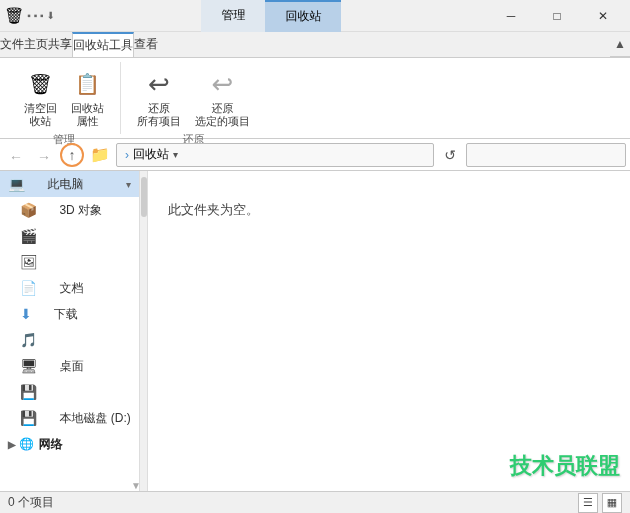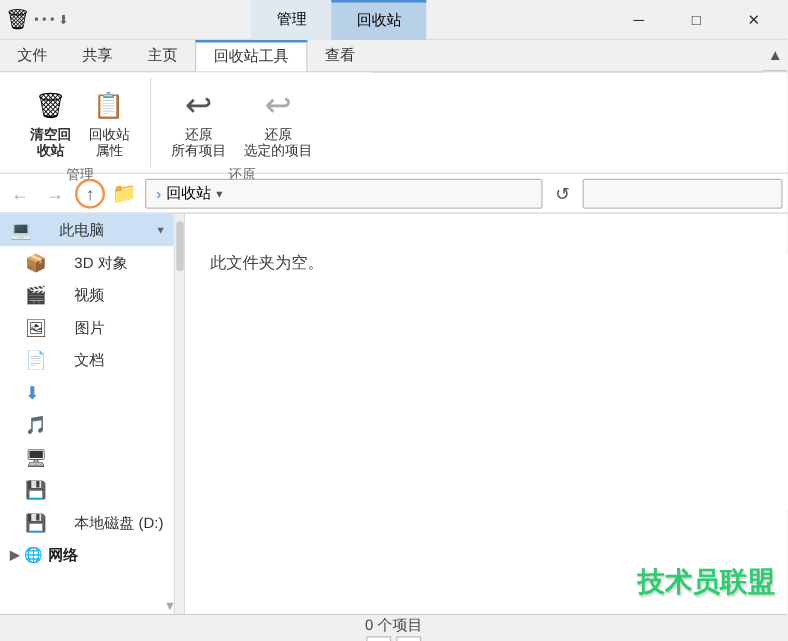--- a/index.html
+++ b/index.html
@@ -72,21 +72,21 @@
       background: #f8f8f8;
       border-bottom: 1px solid #ccc;
     }
     .ribbon-tabs {
       display: flex;
       background: #f0f0f0;
       border-bottom: 1px solid #ccc;
       height: 26px;
     }
     .ribbon-tab {
-      padding: 0 14px;
+      padding: 0 0;
       display: flex;
       align-items: center;
       font-size: 12px;
       cursor: pointer;
       color: #333;
       height: 100%;
     }
     .ribbon-tab.active-ribbon {
       background: #ffffff;
       border-top: 2px solid #4a90d0;
@@ -292,21 +292,20 @@
     .status-bar {
       height: 22px;
       background: #f0f0f0;
       border-top: 1px solid #ccc;
       display: flex;
       align-items: center;
       padding: 0 8px;
       font-size: 12px;
       color: #444;
       justify-content: space-between;
-      flex-direction: column;
     }
     .status-right {
       display: flex;
       gap: 4px;
     }
     .view-btn {
       width: 20px; height: 20px;
       border: 1px solid #bbb;
       background: #fff;
       cursor: pointer;
@@ -351,44 +350,44 @@
     </div>
   </div>
 </div>
 
 <div class="ribbon">
   <div class="ribbon-tabs">
     <div class="ribbon-tab">
       <span>文件</span>
     </div>
     <div class="ribbon-tab">
+      <span>主页</span>
+    </div>
+    <div class="ribbon-tab">
       <span>共享</span>
-    </div>
-    <div class="ribbon-tab">
-      <span>主页</span>
     </div>
     <div class="ribbon-tab active-ribbon">
       <span>回收站工具</span>
     </div>
     <div class="ribbon-tab">
       <span>查看</span>
     </div>
     <div style="flex:1;border-bottom:1px solid #ccc;background:#f0f0f0;margin-bottom:-1px;"></div>
     <div style="display:flex;align-items:center;padding:0 4px;border-bottom:1px solid #ccc;background:#f0f0f0;">
       <span style="font-size:12px;color:#555;">▲</span>
     </div>
   </div>
 
   <div class="ribbon-content">
 
     <div class="ribbon-group">
       <div class="ribbon-group-buttons">
         <div class="ribbon-btn">
           <div class="btn-icon">🗑</div>
-          <div class="btn-label" style="white-space:pre-line;font-weight:bold;">清空回
+          <div class="btn-label" style="white-space:pre-line;">清空回
 收站</div>
         </div>
         <div class="ribbon-btn">
           <div class="btn-icon">📋</div>
           <div class="btn-label" style="white-space:pre-line;">回收站
 属性</div>
         </div>
       </div>
       <div class="ribbon-group-label">管理</div>
     </div>
@@ -439,43 +438,43 @@
         <span style="font-size:10px;color:#666;">▾</span>
       </div>
 
       <div class="sidebar-item" style="padding-left:20px;">
         <span class="s-icon">📦</span>
         <span class="s-label">3D 对象</span>
       </div>
 
       <div class="sidebar-item" style="padding-left:20px;">
         <span class="s-icon">🎬</span>
-        <span class="s-label">视频</span>
       </div>
 
       <div class="sidebar-item" style="padding-left:20px;">
         <span class="s-icon">🖼</span>
-        <span class="s-label">图片</span>
       </div>
 
       <div class="sidebar-item" style="padding-left:20px;">
         <span class="s-icon">📄</span>
         <span class="s-label">文档</span>
       </div>
 
       <div class="sidebar-item" style="padding-left:20px;">
         <span class="s-icon" style="color:#4a90d0;">⬇</span>
+        <span class="s-label">下载</span>
       </div>
 
       <div class="sidebar-item" style="padding-left:20px;">
         <span class="s-icon">🎵</span>
       </div>
 
       <div class="sidebar-item" style="padding-left:20px;">
         <span class="s-icon">🖥</span>
+        <span class="s-label">桌面</span>
       </div>
 
       <div class="sidebar-item" style="padding-left:20px;">
         <span class="s-icon">💾</span>
       </div>
 
       <div class="sidebar-item" style="padding-left:20px;">
         <span class="s-icon">💾</span>
         <span class="s-label">本地磁盘 (D:)</span>
       </div>

